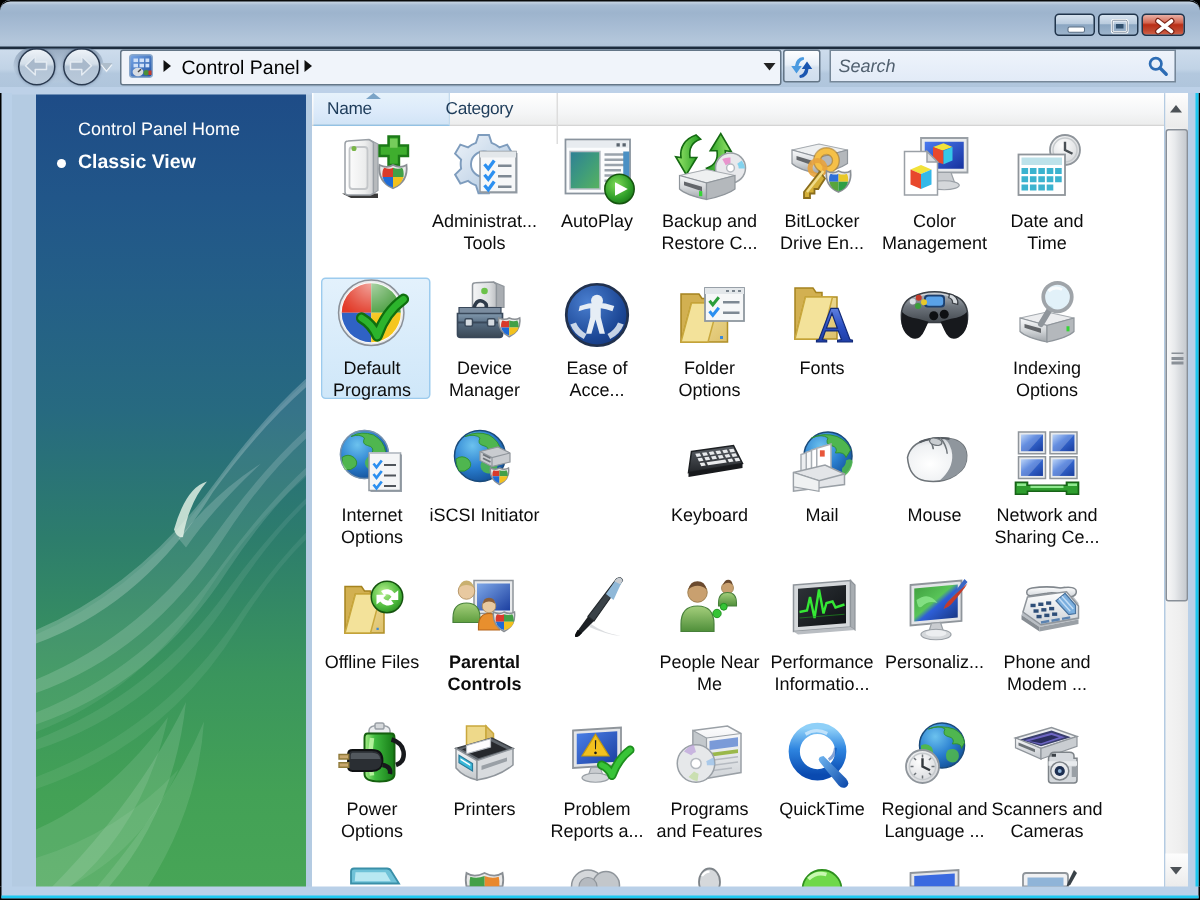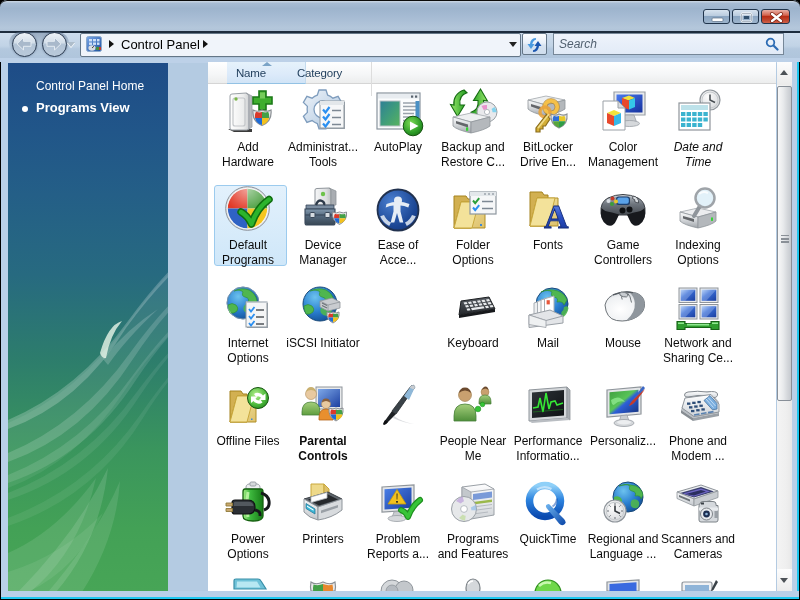--- a/index.html
+++ b/index.html
@@ -33,29 +33,29 @@
   #search{position:absolute;left:553px;top:33px;width:231px;height:22px;background:linear-gradient(#eef3fb,#e2ebf7);border:1px solid #768798;box-sizing:border-box;}
   #searchtxt{position:absolute;left:5px;top:3px;font-style:italic;font-size:12px;color:#51606f;}
   
   #lborder{position:absolute;left:0;top:62px;width:8px;height:530px;background:#b9d0e8;border-left:1px solid #000;box-sizing:border-box;}
   #rborder{position:absolute;left:792px;top:62px;width:8px;height:530px;background:#b9d0e8;border-right:1px solid #000;box-sizing:border-box;}
   #rglow{position:absolute;left:797px;top:62px;width:2px;height:535px;background:#1ec8f0;}
   #bborder{position:absolute;left:0;top:591px;width:800px;height:9px;background:#b9d0e8;border-left:1px solid #000;border-right:1px solid #000;box-sizing:border-box;}
   #bglow{position:absolute;left:1px;top:597px;width:798px;height:2px;background:#1ec8f0;}
   #bblack{position:absolute;left:0px;top:599px;width:800px;height:1px;background:#000;}
   
-  #sidebar{position:absolute;left:8px;top:63px;width:160px;height:529px;background:linear-gradient(#1e4c87 0%,#215689 13%,#245f87 25%,#276a80 40%,#2d7d6c 56%,#3a955d 73%,#43a156 88%,#47a556 100%);overflow:hidden;}
+  #sidebar{position:absolute;left:24px;top:63px;width:180px;height:529px;background:linear-gradient(#1e4c87 0%,#215689 13%,#245f87 25%,#276a80 40%,#2d7d6c 56%,#3a955d 73%,#43a156 88%,#47a556 100%);overflow:hidden;}
   #cph{position:absolute;left:28px;top:16px;color:#fff;font-size:12px;}
   #cv{position:absolute;left:28px;top:37px;color:#fff;font-size:13px;font-weight:bold;}
   #cvdot{position:absolute;left:14px;top:43px;width:6px;height:6px;border-radius:50%;background:#fff;}
   
   #content{position:absolute;left:208px;top:62px;width:568px;height:530px;background:#fff;overflow:hidden;}
   
   #hdr{position:absolute;left:0px;top:0px;width:568px;height:22px;background:linear-gradient(#ffffff 0%,#f5f6f7 60%,#eceded 100%);border-bottom:1px solid #d5d5d5;box-sizing:border-box;}
-  #hname{position:absolute;left:19px;top:0;width:79px;height:22px;background:linear-gradient(#e6f2fb 0%,#dceafa 60%,#d1e4f6 100%);border-right:1px solid #c4dbee;border-bottom:1px solid #93c2e4;box-sizing:border-box;}
+  #hname{position:absolute;left:1px;top:0;width:91px;height:22px;background:linear-gradient(#e6f2fb 0%,#dceafa 60%,#d1e4f6 100%);border-right:1px solid #c4dbee;border-bottom:1px solid #93c2e4;box-sizing:border-box;}
   #hcat{position:absolute;left:81px;top:0;width:83px;height:34px;border-right:1px solid #dddddd;box-sizing:border-box;}
   .htxt{font-size:11.5px;color:#1e3c5a;position:absolute;top:4.5px;letter-spacing:-0.2px;}
   #sortarr{position:absolute;left:35px;top:0px;width:0;height:0;border-left:5px solid transparent;border-right:5px solid transparent;border-bottom:4px solid #7ba4c7;}
   
   #sbar{position:absolute;left:777px;top:62px;width:15px;height:530px;background:linear-gradient(90deg,#f4f4f4 0%,#efefef 60%,#e8e8e8 100%);}
   #sup{position:absolute;left:0;top:0;width:15px;height:23px;background:linear-gradient(#fdfdfd,#ebebeb);}
   #sdown{position:absolute;left:0;top:507px;width:15px;height:23px;background:linear-gradient(#fdfdfd,#ebebeb);}
   .sarr{position:absolute;left:3px;width:0;height:0;border-left:4.5px solid transparent;border-right:4.5px solid transparent;}
   #thumb{position:absolute;left:0px;top:24px;width:15px;height:315px;border:1px solid #888f98;border-radius:2px;background:linear-gradient(90deg,#f8f8f8 0%,#e8eaec 40%,#d3d6da 75%,#c6cacf 100%);box-sizing:border-box;}
   #grip{position:absolute;left:3px;top:148px;width:8px;height:1px;border-top:1px solid #8a9097;box-shadow:0 3px 0 #8a9097,0 6px 0 #8a9097;}
@@ -157,21 +157,20 @@
 <rect x="9" y="10" width="12" height="28" rx="2" fill="none" stroke="#c3c6c9" stroke-width="1.2"></rect>
 <circle cx="12" cy="11" r="1.7" fill="#7ab648"></circle>
 <path d="M35 3 h7 v6 h6 v7 h-6 v6 h-7 v-6 h-6 v-7 h6 Z" fill="#3fae2e" stroke="#1c7a18" stroke-width="1.6"></path>
 <path d="M36 4.5 h5 v6 h-5 Z" fill="#8fd86f" opacity=".7"></path>
 <path d="M38 22 q5 2.5 9 0 q1.3 11 -9 15.5 q-10.3 -4.5 -9 -15.5 q5 2.5 9 0 Z" fill="#e8e8e8" stroke="#8a8f94" stroke-width="1.2"></path>
 <path d="M38 23.8 l0 6.2 l-7 0 q-0.5 -4.5 1.2 -6.2 q3.6 1.3 5.8 0 Z" fill="#d93a2b"></path>
 <path d="M38 23.8 q3.6 1.3 6 0 q1.5 1.7 1 6.2 l-7 0 Z" fill="#43a047"></path>
 <path d="M31 30 l7 0 l0 7 q-5.5 -1.5 -7 -7 Z" fill="#1e6bd6"></path>
 <path d="M38 30 l7 0 q-1.5 5.5 -7 7 Z" fill="#f2c11e"></path>
 </svg>
-        <div class="lbl">Add<br>Hardware</div>
       </div>
 <div class="cell" style="left:77.5px;top:26px;">
         <svg width="48" height="48" viewBox="0 0 48 48">
 <defs>
             <linearGradient id="gr1_i1" x1="0" y1="0" x2="1" y2="1">
               <stop offset="0" stop-color="#eef3f9"></stop>
               <stop offset="1" stop-color="#aac4de"></stop>
             </linearGradient>
           </defs>
 <g stroke="#7e9cbd" stroke-width="1.3" fill="url(#gr1_i1)">
@@ -295,21 +294,21 @@
 <path d="M22.5 26.5 L12 40 l0 4 4 0 0 -3 3 0 0 -3 2.5 0 1.5 -2.5 3 -4.5 Z" fill="#d4af37" stroke="#8a6d1c" stroke-width="1.2"></path>
 <path d="M25 26 L14 40" stroke="#f0dc8a" stroke-width="1.6"></path>
 <path d="M35 26 q4.5 2.2 8 0 q1.2 10 -8 14 q-9.2 -4 -8 -14 q4.5 2.2 8 0 Z" fill="#e8e8e8" stroke="#8a8f94" stroke-width="1.1"></path>
 <path d="M35 27.8 l0 5.4 l-6.2 0 q-0.4 -4 1 -5.4 q3.2 1.2 5.2 0 Z" fill="#2f6fd8"></path>
 <path d="M35 27.8 q3.2 1.2 5.4 0 q1.3 1.4 1 5.4 l-6.4 0 Z" fill="#e8c829"></path>
 <path d="M28.8 33.2 l6.2 0 0 6.3 q-5 -1.3 -6.2 -6.3 Z" fill="#58a53c"></path>
 <path d="M35 33.2 l6.4 0 q-1.4 5 -6.4 6.3 Z" fill="#2f9e45"></path>
 </svg>
         <div class="lbl">BitLocker<br>Drive En...</div>
       </div>
-<div class="cell" style="left:452.5px;top:26px;font-style:italic;">
+<div class="cell" style="left:452.5px;top:26px;">
         <svg width="48" height="48" viewBox="0 0 48 48">
 <defs>
             <radialGradient id="clk_i6" cx=".4" cy=".35" r=".8">
               <stop offset="0" stop-color="#fdfdfd"></stop>
               <stop offset=".8" stop-color="#d8dadd"></stop>
               <stop offset="1" stop-color="#aeb2b6"></stop>
             </radialGradient>
           </defs>
 <circle cx="36" cy="12" r="10" fill="url(#clk_i6)" stroke="#8f959b" stroke-width="1.2"></circle>
 <circle cx="36" cy="12" r="8" fill="none" stroke="#c6cacd" stroke-width="1"></circle>
@@ -467,21 +466,20 @@
 <rect x="17" y="10.5" width="14" height="8.5" rx="2.5" fill="#1c3f6e"></rect>
 <rect x="18.2" y="11.6" width="11.6" height="6.2" rx="2" fill="#5aa2e8"></rect>
 <circle cx="9.5" cy="15" r="2" fill="#d8dde2"></circle>
           <circle cx="13.5" cy="12.5" r="2" fill="#c43a2a"></circle>
           <circle cx="13" cy="18" r="2" fill="#3a9e3a"></circle>
           <circle cx="17" cy="15.5" r="2" fill="#e8c829"></circle>
 <circle cx="23.5" cy="24.5" r="3" fill="#0e1013"></circle>
           <circle cx="30.5" cy="23.5" r="3" fill="#0e1013"></circle>
 <path d="M34 10 a6 6 0 0 1 5.5 7 l-3.5 -1 a3 3 0 0 0 -2.5 -3.5 Z" fill="#d8dce0" stroke="#3a3f45" stroke-width=".8"></path>
 </svg>
-        <div class="lbl">Game<br>Controllers</div>
       </div>
 <div class="cell" style="left:452.5px;top:124px;">
         <svg width="48" height="48" viewBox="0 0 48 48">
 <defs>
             <linearGradient id="slv3_i13" x1="0" y1="0" x2="0" y2="1">
               <stop offset="0" stop-color="#fafbfc"></stop>
               <stop offset=".5" stop-color="#d5d8db"></stop>
               <stop offset="1" stop-color="#9fa4a9"></stop>
             </linearGradient>
           </defs>
@@ -1008,21 +1006,21 @@
 <path d="M0 455 Q82 424 132 352 Q170 297 200 274 L200 280 Q168 302 135 355 Q86 434 0 463 Z" fill="#ffffff" opacity=".07"></path>
 <path d="M0 490 Q50 468 88 415 Q72 488 22 529 L0 529 Z" fill="#ffffff" opacity=".10"></path>
 <path d="M10 529 Q70 468 100 405 Q92 478 48 529 Z" fill="#ffffff" opacity=".12"></path>
 <path d="M40 529 Q90 470 112 418 Q108 476 74 529 Z" fill="#ffffff" opacity=".10"></path>
 <path d="M0 509 Q55 492 95 450 Q70 505 20 529 L0 529 Z" fill="#ffffff" opacity=".08"></path>
 <path d="M92 290 Q100 262 114 258 Q102 272 98 295 Q94 296 92 290 Z" fill="#e8f5e8" opacity=".8"></path>
 <path d="M95 296 Q120 265 150 246 Q118 276 100 302 Z" fill="#ffffff" opacity=".18"></path>
 </svg>
     <div id="cph">Control Panel Home</div>
     <div id="cvdot"></div>
-    <div id="cv">Programs View</div>
+    <div id="cv">Classic View</div>
   </div>
   <div id="lborder"></div>
   <div id="rborder"></div>
   <div id="sbar">
     <div id="sup">
         <div class="sarr" style="top:8px;border-bottom:5px solid #4d5257;"></div>
       </div>
     <div id="thumb">
         <div id="grip"></div>
       </div>

